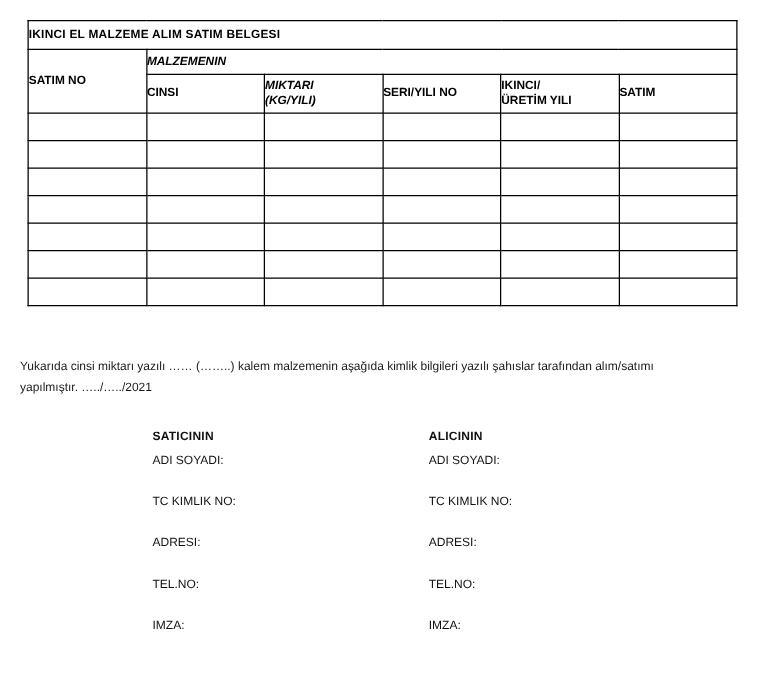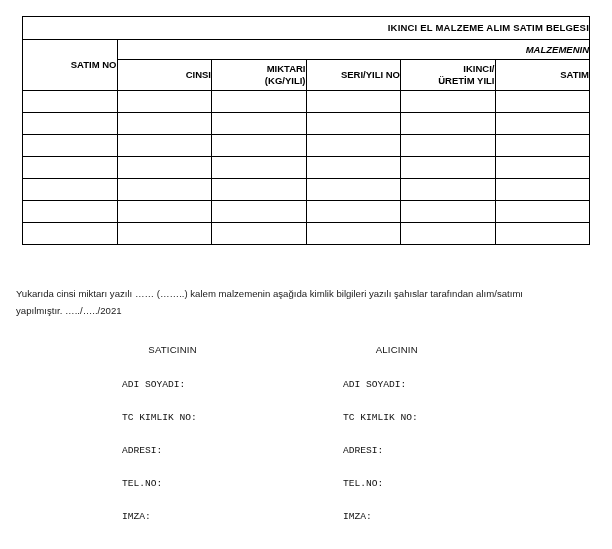--- a/index.html
+++ b/index.html
@@ -23,21 +23,21 @@
     top: 16px;
     width: 568px;
     border-collapse: collapse;
     table-layout: fixed;
   }
   .doc-table td, .doc-table th {
     border: 1px solid #000000;
     padding: 0;
     font-weight: bold;
     font-size: 9.5px;
-    text-align: right;
+    text-align: left;
     vertical-align: middle;
     line-height: 1.25;
   }
   .title-cell {
     height: 22px;
     font-size: 10.5px;
     letter-spacing: 0.2px;
   }
   .group-cell {
     height: 19px;
@@ -48,21 +48,21 @@
     font-size: 9.5px;
     width: 66px;
   }
   .head-cell {
     height: 30px;
   }
   .data-row td {
     height: 21px;
   }
   .col-cinsi { width: 100px; }
-  .col-miktar { width: 108px; }
+  .col-miktar { width: 108px; font-style: italic; }
   .col-seri { width: 106px; }
   .col-model { width: 110px; }
   .col-durum { width: 78px; }
 
   
   .statement {
     position: absolute;
     left: 16px;
     top: 286px;
     width: 545px;
@@ -74,30 +74,28 @@
 
   
   .party {
     position: absolute;
     font-size: 9.6px;
     color: #111111;
   }
   .party.seller { left: 122px; top: 344px; }
   .party.buyer  { left: 343px; top: 344px; }
   .party-title {
-    font-weight: normal;
+    font-weight: bold;
     font-size: 9.6px;
-    margin-bottom: 24px;
+    margin-bottom: 8px;
     letter-spacing: 0.2px;
-    text-align: right;
   }
   .party-field {
     margin-bottom: 22px;
     white-space: nowrap;
-    font-family: Liberation Mono, monospace;
   }
   .party-field:last-child { margin-bottom: 0; }
 </style>
 </head>
 <body>
 
 <table class="doc-table">
   <tbody>
     <tr>
       <td class="title-cell" colspan="6">IKINCI EL MALZEME ALIM SATIM BELGESI</td>

